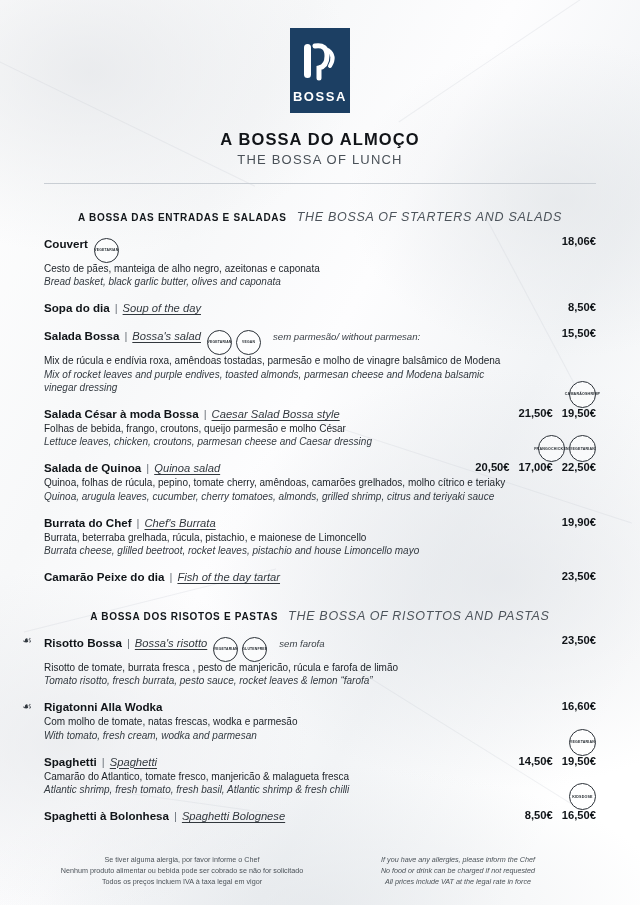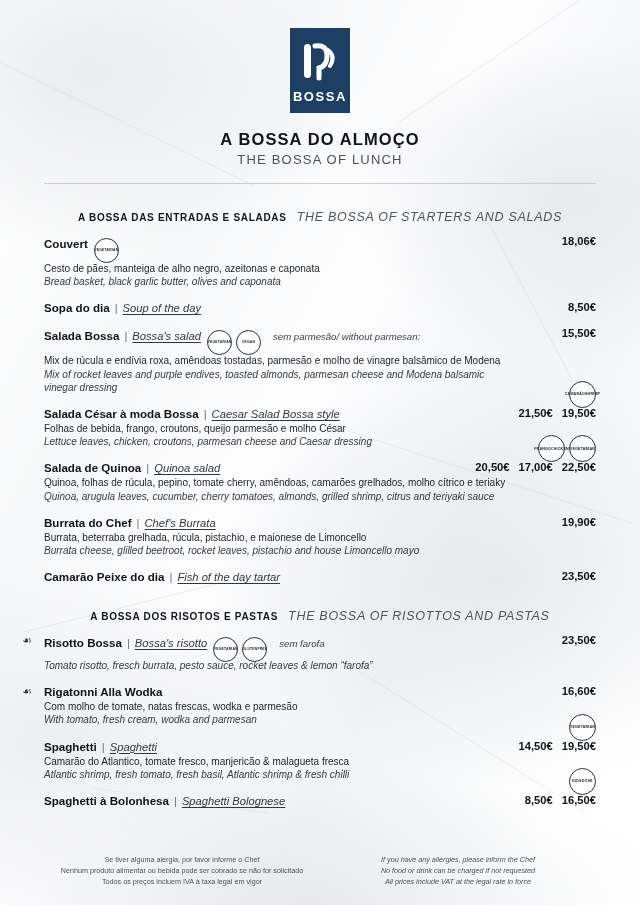--- a/index.html
+++ b/index.html
@@ -403,20 +403,21 @@
               <div class="badge inline">
                 <span>VEGETARIAN</span>
               </div>
               <div class="badge inline">
                 <span>GLUTEN</span>
                 <span>FREE</span>
               </div>
             </span>
             <span class="note">sem farofa</span>
           </div>
+          <div class="desc-pt">Risotto de tomate, burrata fresca , pesto de manjericão, rúcula e farofa de limão</div>
           <div class="desc-en">Tomato risotto, fresch burrata, pesto sauce, rocket leaves &amp; lemon “farofa”</div>
           <div class="prices">
             <span class="price">23,50€</span>
           </div>
         </div>
         <div class="item">
           <div class="leaf-icon">☙</div>
           <div class="item-head">
             <span class="name-pt">Rigatonni Alla Wodka</span>
           </div>

